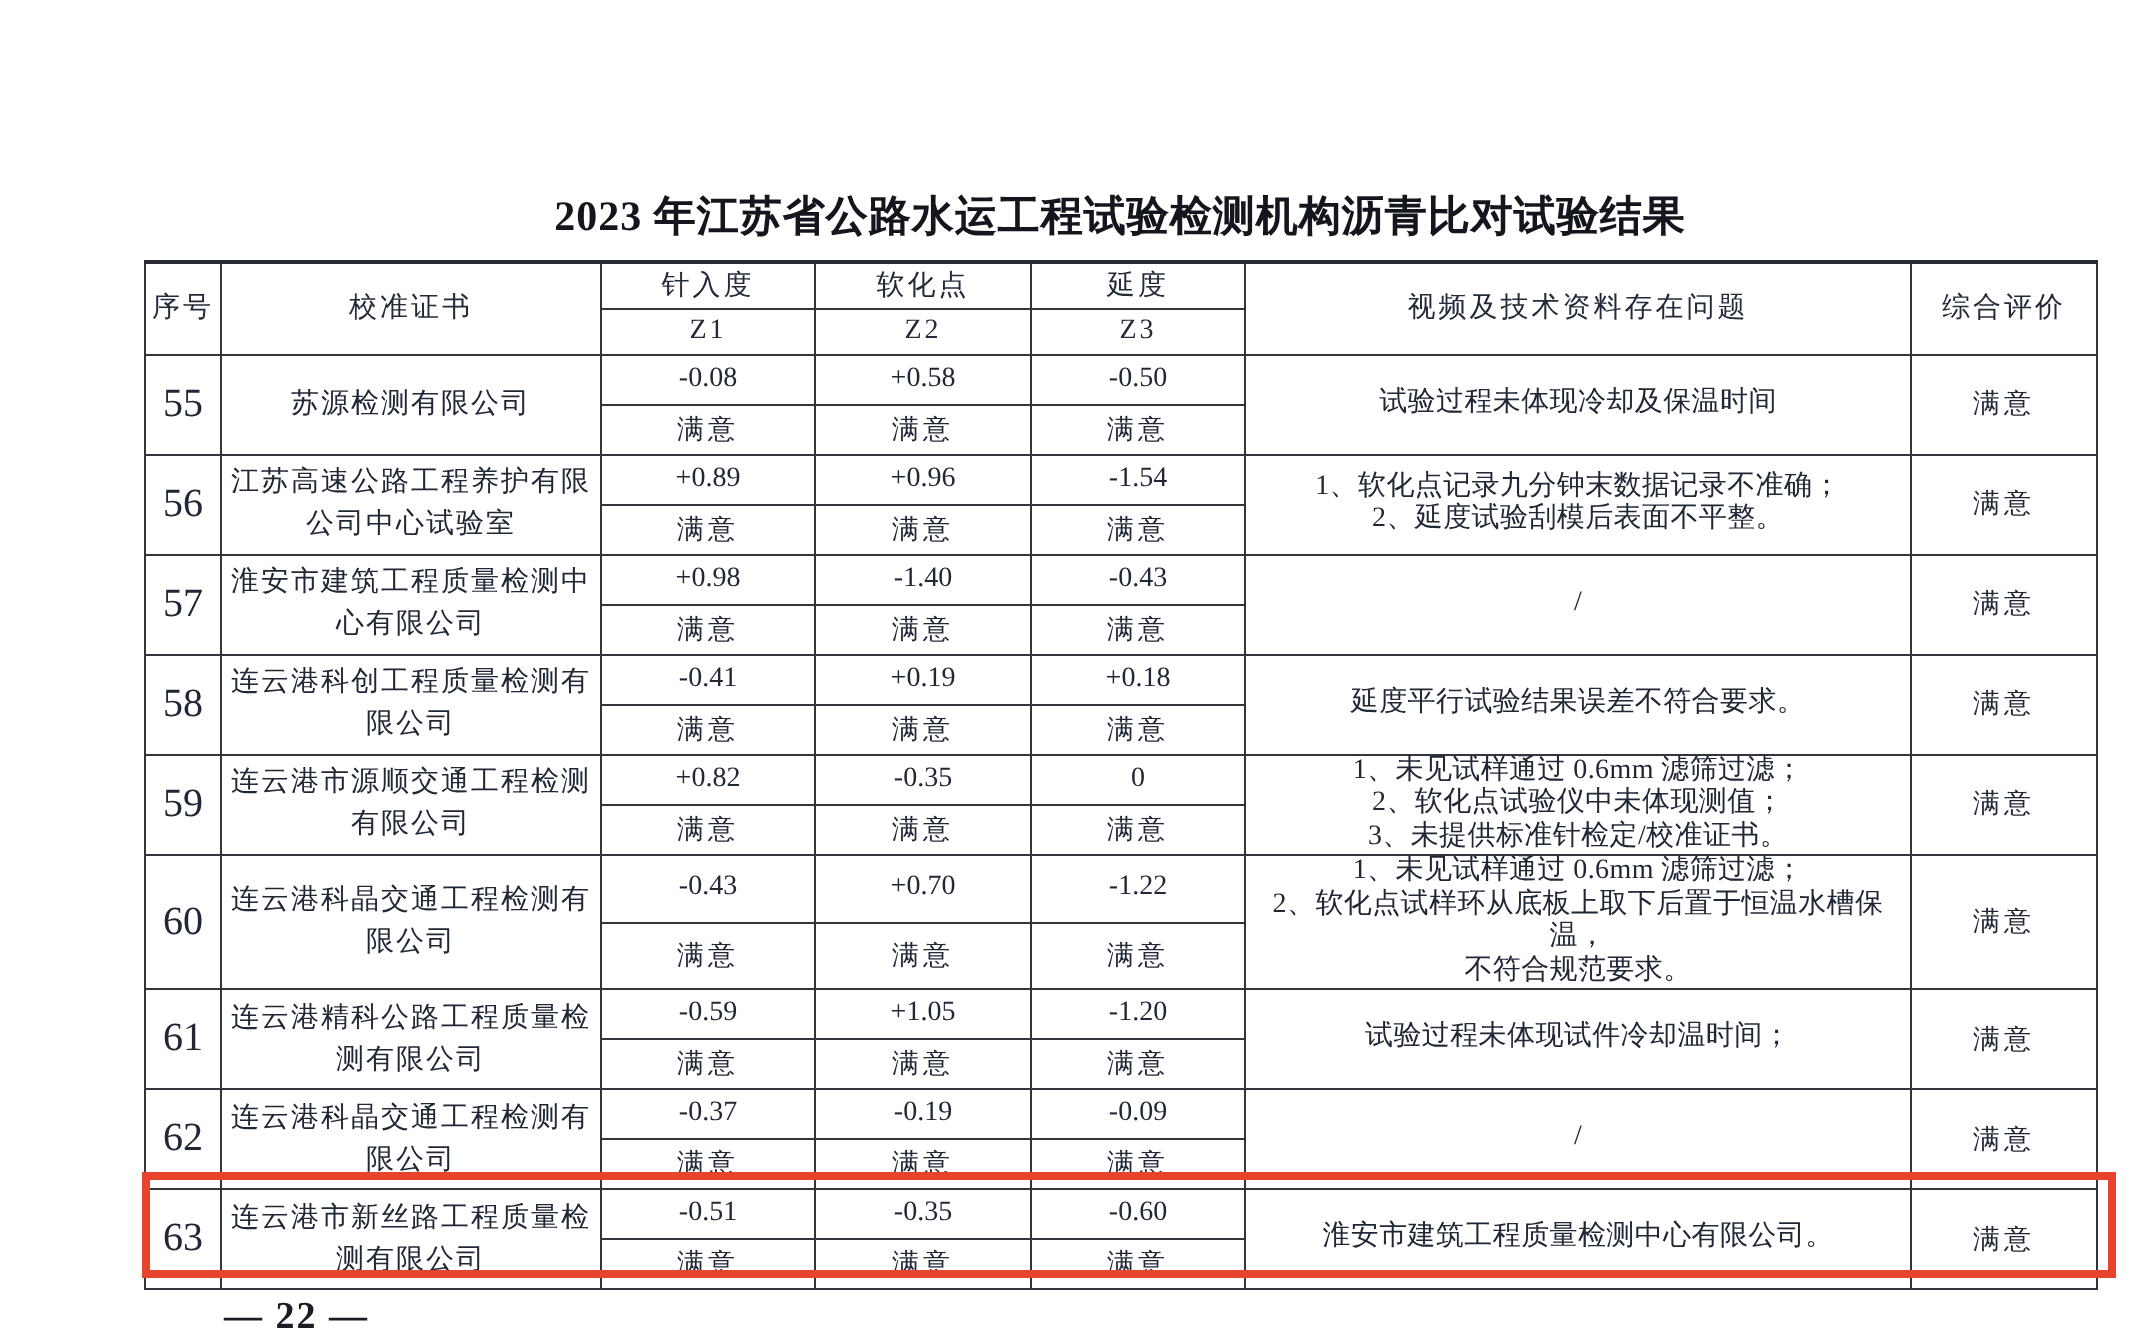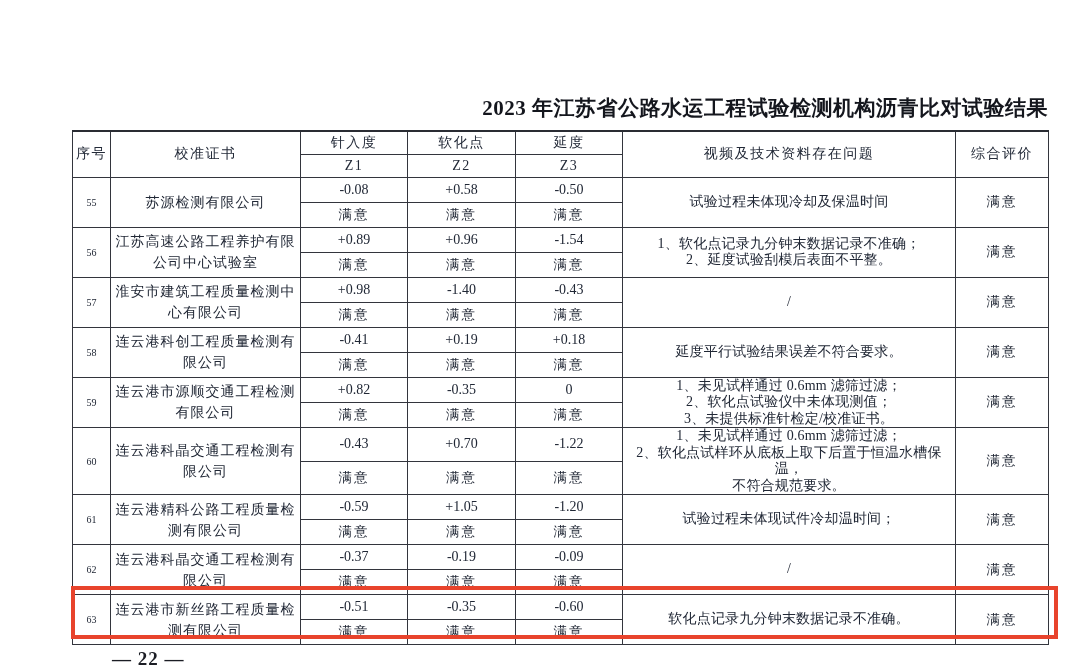--- a/index.html
+++ b/index.html
@@ -13,21 +13,21 @@
     height: 668px;
     overflow: hidden;
     font-family: "Liberation Serif", "DejaVu Serif", serif;
     color: #202735;
   }
   .doc-title {
     position: absolute;
     left: 72px;
     top: 94px;
     width: 976px;
-    text-align: right;
+    text-align: center;
     font-size: 21px;
     font-weight: 700;
     letter-spacing: 0.5px;
     color: #14161d;
     white-space: nowrap;
   }
   table.results {
     position: absolute;
     left: 72px;
     top: 130px;
@@ -45,21 +45,21 @@
     padding: 0;
     overflow: hidden;
   }
   table.results {
     border-top: 2.5px solid #2a2c33;
   }
   thead tr { height: 23px; }
   thead th { font-size: 14px; letter-spacing: 1.5px; color: #232a38; }
   tr.r-val  { height: 25px; }
   tr.r-eval { height: 25px; }
-  td.seq-cell  { font-size: 10px; margin-top: 36px; }
+  td.seq-cell  { font-size: 20px; margin-top: 36px; }
   td.unit-cell {
     font-size: 14px;
     letter-spacing: 1px;
     line-height: 21px;
     padding: 0 2px;
   }
   td.z-val  { font-size: 14px; }
   td.z-eval { font-size: 13.5px; letter-spacing: 2px; }
   td.prob-cell {
     text-align: left;
@@ -248,21 +248,21 @@
     <td class="z-eval">满意</td>
     <td class="z-eval">满意</td>
   </tr>
 
   <tr class="r-val">
     <td class="seq-cell" rowspan="2">63</td>
     <td class="unit-cell" rowspan="2">连云港市新丝路工程质量检测有限公司</td>
     <td class="z-val">-0.51</td>
     <td class="z-val">-0.35</td>
     <td class="z-val">-0.60</td>
-    <td class="prob-cell" rowspan="2">软化点记录九分钟末数据记录不准确。</td>
+    <td class="prob-cell" rowspan="2">淮安市建筑工程质量检测中心有限公司。</td>
     <td class="overall-cell" rowspan="2">满意</td>
   </tr>
   <tr class="r-eval">
     <td class="z-eval">满意</td>
     <td class="z-eval">满意</td>
     <td class="z-eval">满意</td>
   </tr>
 </tbody>
 </table>
 

